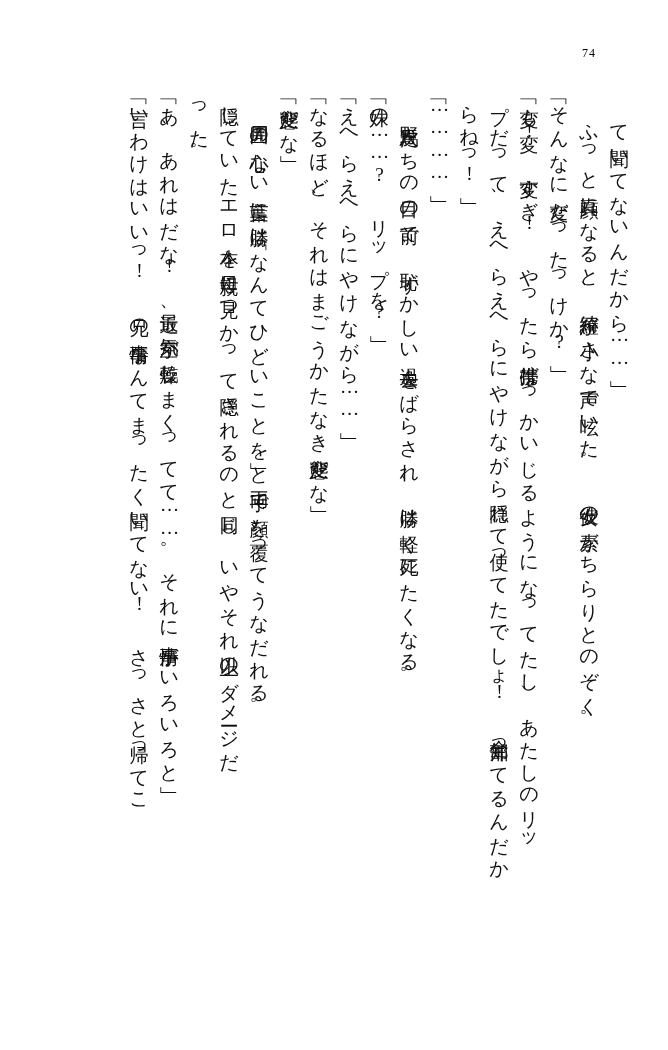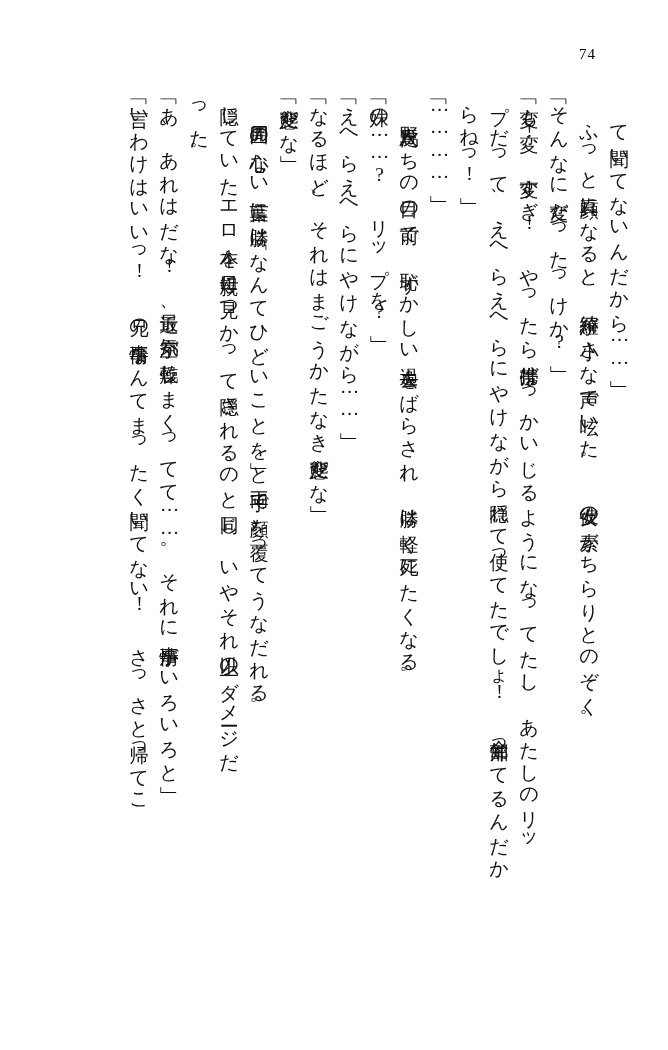--- a/index.html
+++ b/index.html
@@ -13,21 +13,21 @@
     height: 1050px;
     background: #ffffff;
     overflow: hidden;
     font-family: "Liberation Serif", "DejaVu Serif", serif;
     color: #000000;
   }
   .page-number {
     position: absolute;
     top: 46px;
     right: 72px;
-    font-size: 15px;
+    font-size: 12px;
     letter-spacing: 1px;
     font-family: "Liberation Serif", "DejaVu Serif", serif;
     color: #000;
   }
   .text-body {
     position: absolute;
     top: 92px;
     right: 34px;
     left: 34px;
     height: 915px;

